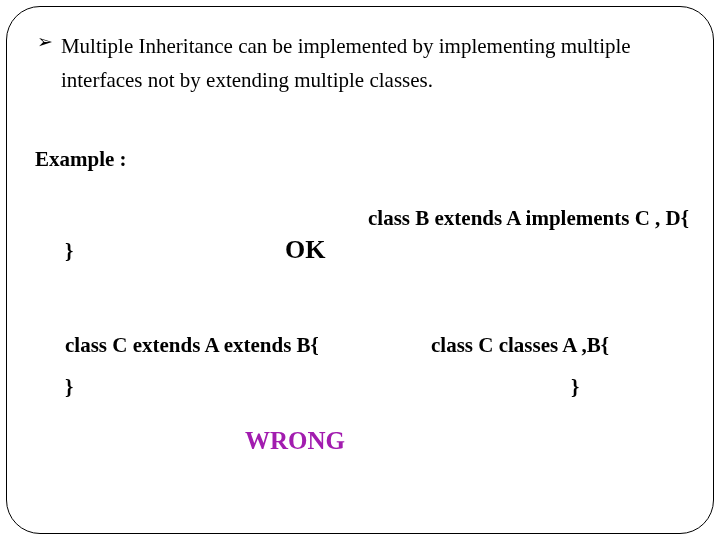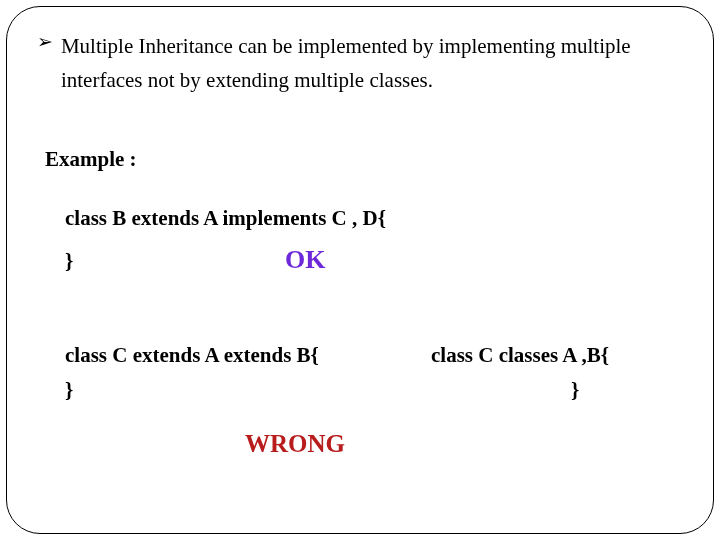--- a/index.html
+++ b/index.html
@@ -34,53 +34,54 @@
     top: 1px;
   }
   .bullet-row .txt {
     font-size: 21px;
     line-height: 34px;
     color: #000;
   }
   .example-label {
     font-size: 21px;
     font-weight: bold;
-    margin-left: 14px;
+    margin-left: 4px;
     margin-bottom: 34px;
   }
   .decl-1 {
     font-size: 21px;
     font-weight: bold;
     margin-left: 34px;
-    margin-bottom: 18px;
+    margin-bottom: 8px;
+    text-align: right;
   }
   .row-ok {
     position: relative;
     height: 34px;
     margin-bottom: 60px;
   }
   .row-ok .brace1 {
     position: absolute;
     left: 34px;
     top: 0;
     font-size: 21px;
     font-weight: bold;
   }
   .ok-text {
     position: absolute;
     left: 254px;
     top: -4px;
     font-size: 26px;
     font-weight: bold;
-    color: #6d28d9;
+    color: #000000;
   }
   .pair {
     position: relative;
     height: 30px;
-    margin-bottom: 5px;
+    margin-bottom: 12px;
   }
   .pair .left {
     position: absolute;
     left: 34px;
     top: 0;
     font-size: 21px;
     font-weight: bold;
   }
   .pair .right {
     position: absolute;
@@ -104,21 +105,21 @@
   .pair2 .right {
     position: absolute;
     left: 540px;
     top: 0;
     font-size: 21px;
     font-weight: bold;
   }
   .wrong-text {
     font-size: 25px;
     font-weight: bold;
-    color: #b91c1c;
+    color: #a21caf;
     margin-left: 214px;
   }
 </style>
 </head>
 <body>
 
 <div class="frame">
 
   <div class="bullet-row">
     <span class="sym">➢</span>

